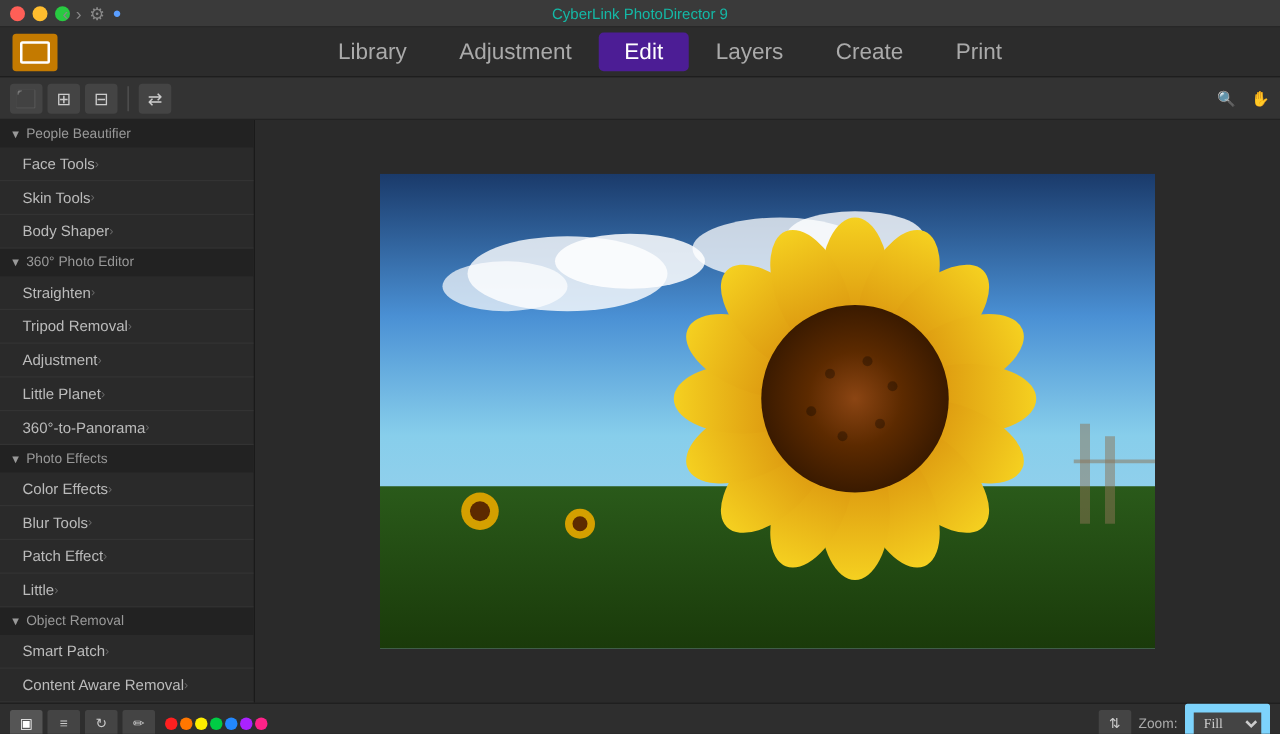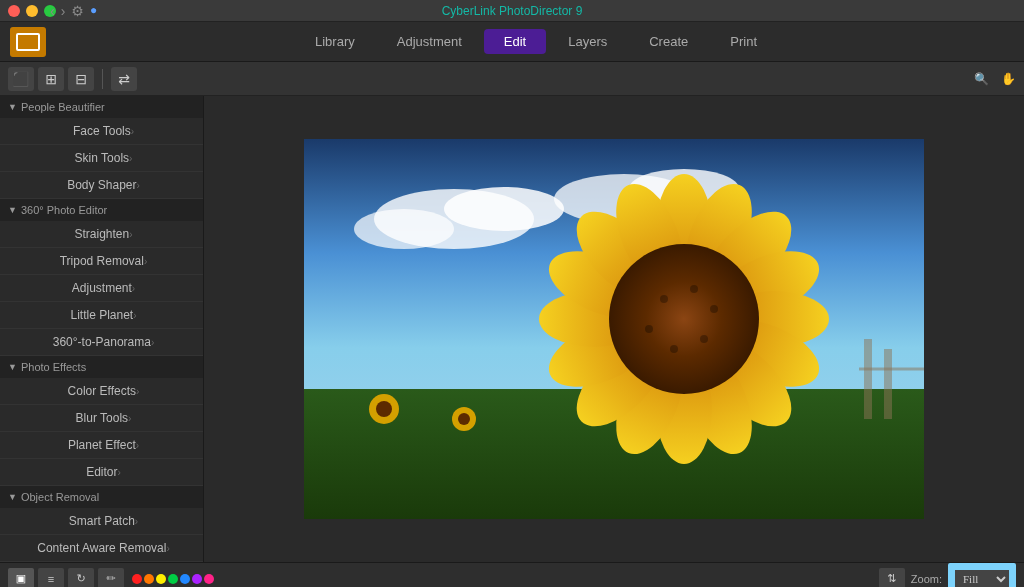--- a/index.html
+++ b/index.html
@@ -77,21 +77,21 @@
     .nav-tabs {
       display: flex;
       flex: 1;
       justify-content: center;
       gap: 2px;
     }
     .nav-tab {
       padding: 5px 20px;
       border-radius: 4px;
       cursor: pointer;
-      font-size: 13px;
+      font-size: 18px;
       color: #aaa;
     }
     .nav-tab.active {
       background: #4c1d95;
       color: #fff;
     }
     .app-title {
       font-size: 22px;
       color: #ccc;
       font-weight: 300;
@@ -147,21 +147,21 @@
       font-size: 11px;
       color: #999;
       display: flex;
       align-items: center;
       gap: 4px;
     }
     .sidebar-section-header .arrow { font-size: 9px; }
     .sidebar-item {
       padding: 6px 14px 6px 18px;
       display: flex;
-      justify-content: center;
+      justify-content: flex-start;
       align-items: center;
       cursor: pointer;
       color: #bbb;
       font-size: 12px;
       border-bottom: 1px solid #333;
     }
     .sidebar-item .chevron { color: #666; font-size: 10px; }
 
     
     #canvas-area {
@@ -328,25 +328,25 @@
     </div>
     <div class="sidebar-item">
       <span>Color Effects</span>
       <span class="chevron">›</span>
     </div>
     <div class="sidebar-item">
       <span>Blur Tools</span>
       <span class="chevron">›</span>
     </div>
     <div class="sidebar-item">
-      <span>Planet Effect</span>
-      <span class="chevron">›</span>
-    </div>
-    <div class="sidebar-item">
-      <span>Editor</span>
+      <span>Patch Effect</span>
+      <span class="chevron">›</span>
+    </div>
+    <div class="sidebar-item">
+      <span>Little</span>
       <span class="chevron">›</span>
     </div>
 
     <div class="sidebar-section-header">
       <span class="arrow">▼</span>
       <span>Object Removal</span>
     </div>
     <div class="sidebar-item">
       <span>Smart Patch</span>
       <span class="chevron">›</span>

